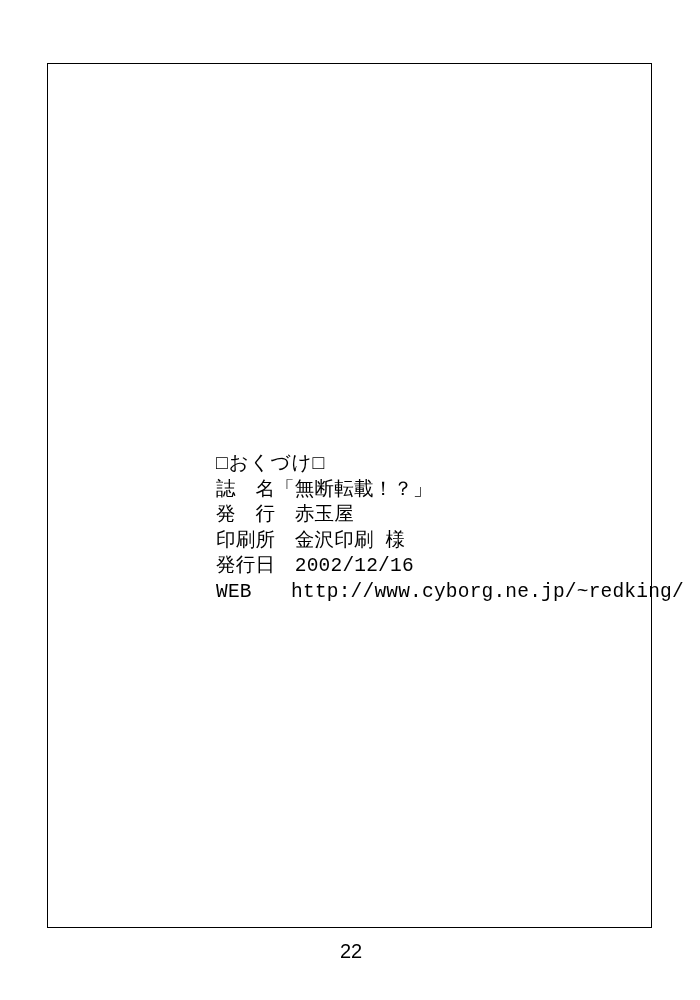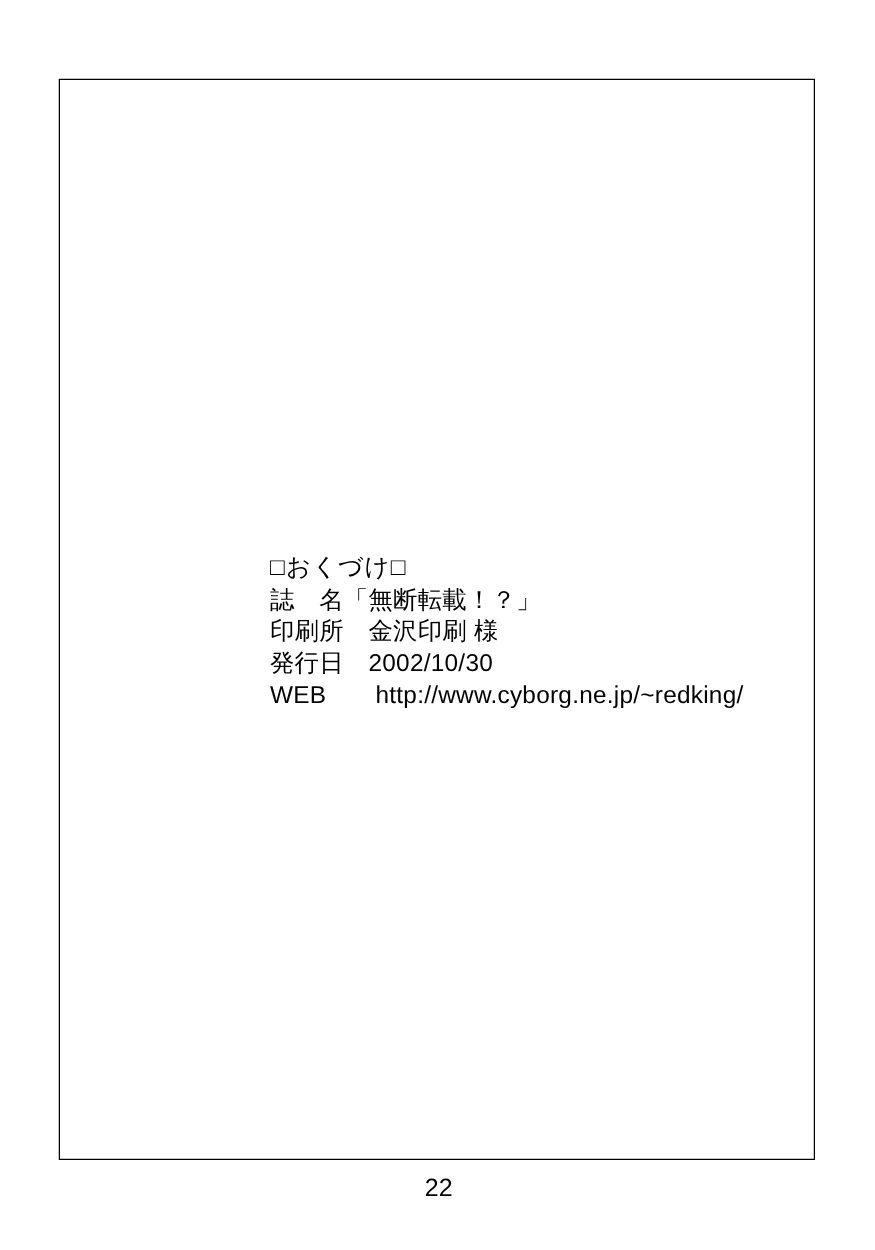--- a/index.html
+++ b/index.html
@@ -25,22 +25,23 @@
     height: 865px;
     border: 1px solid #000000;
     box-sizing: border-box;
     background: #ffffff;
   }
 
   
   .colophon {
     position: absolute;
     left: 168px;
-    top: 378px;
+    top: 388px;
     width: 440px;
+    font-family: Liberation Mono, monospace;
   }
 
   .colophon-line {
     font-size: 19.5px;
     line-height: 25.5px;
     letter-spacing: 0.2px;
     white-space: pre;
     color: #000000;
   }
 
@@ -70,21 +71,22 @@
   }
 </style>
 </head>
 <body>
 
 <div class="page-frame">
 
   <div class="colophon">
     <div class="colophon-line heading">□おくづけ□</div>
     <div class="colophon-line">誌　名「無断転載！？」</div>
+    <div class="colophon-line">発　行　赤玉屋</div>
     <div class="colophon-line">印刷所　金沢印刷 様</div>
-    <div class="colophon-line">発行日　2002/10/30</div>
+    <div class="colophon-line">発行日　2002/12/16</div>
     <div class="colophon-line">WEB　　http://www.cyborg.ne.jp/~redking/</div>
   </div>
 
 
 </div>
 
 <div class="page-number">22</div>
 
 </body></html>

